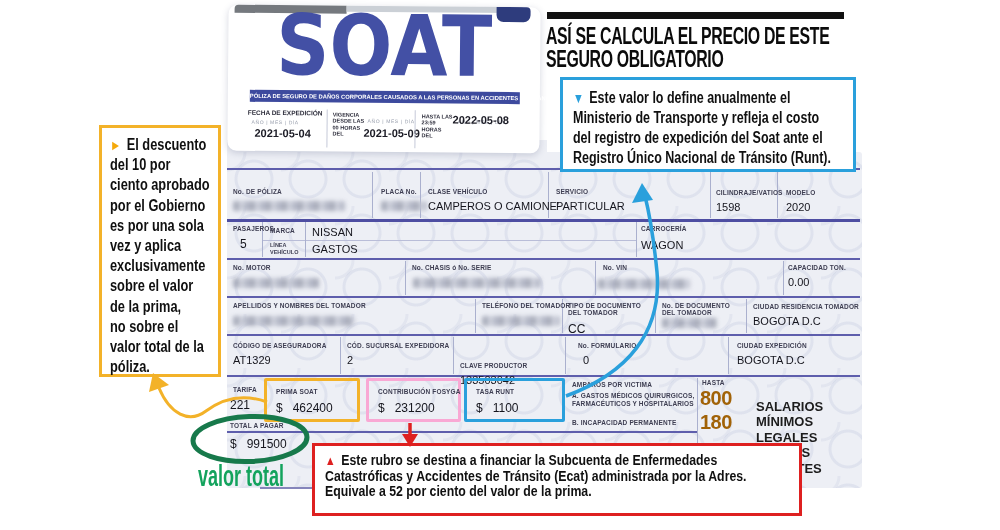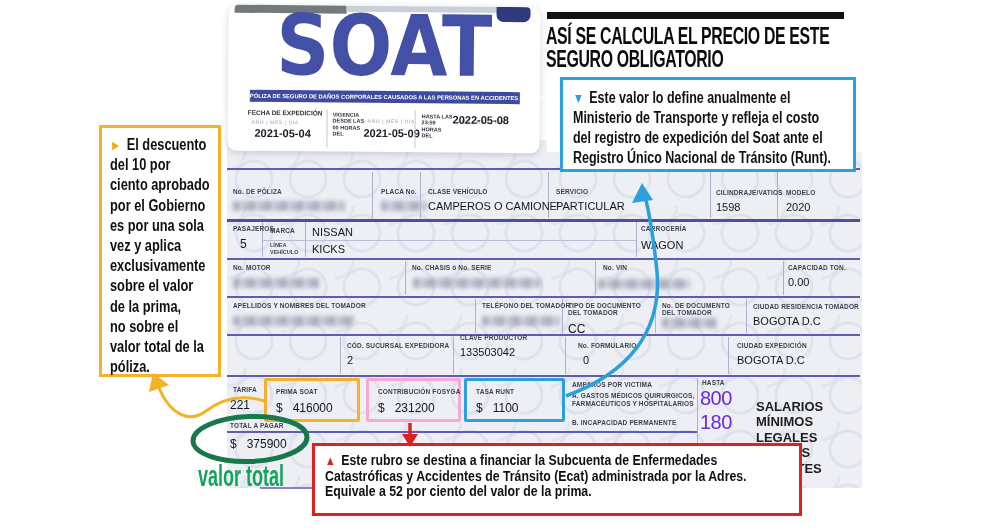--- a/index.html
+++ b/index.html
@@ -50,21 +50,21 @@
   .notebox{position:absolute;background:#fff;z-index:30;box-sizing:border-box}
   .squeeze{transform-origin:0 0;white-space:nowrap}
   .nline{white-space:nowrap;font-weight:bold;color:#101010}
   .icon-tri{display:inline-block;margin-right:7px}
   .headline{position:absolute;left:546px;z-index:30;font-weight:bold;color:#0b0b0b;font-size:24px;
             transform:scaleX(.66);transform-origin:0 0;white-space:nowrap;letter-spacing:-.5px}
   .blackbar{position:absolute;left:547px;top:12px;width:297px;height:7px;background:#111;z-index:30}
   .valortotal{position:absolute;left:198px;top:460px;z-index:30;font-size:29px;font-weight:bold;color:#13A35D;
               transform:scaleX(.62);transform-origin:0 0;white-space:nowrap}
   .overlay{position:absolute;left:0;top:0;z-index:40;pointer-events:none}
-  .bignum{font-size:20px;font-weight:normal;color:#6d28d9;letter-spacing:-.5px;line-height:20px}
+  .bignum{font-size:20px;font-weight:bold;color:#a16207;letter-spacing:-.5px;line-height:20px}
   .unitword{font-size:13px;font-weight:bold;color:#1c1c1c;line-height:15.4px;white-space:nowrap}
 </style>
 </head>
 <body>
 
 <div class="stage">
 
   <div class="paper-top"></div>
   <div class="paper"></div>
 
@@ -128,21 +128,21 @@
 
     <div class="abs" style="left:233px;top:225px">
       <span class="lbl">PASAJEROS</span>
       <span class="val v12" style="margin-left:7px">5</span>
     </div>
     <div class="abs" style="left:270px;top:227px">
       <span class="lbl">MARCA</span>
     </div>
     <div class="abs val sidev" style="left:312px;top:226px">NISSAN</div>
     <div class="abs lbl2" style="left:270px;top:242px;width:34px">LÍNEA VEHÍCULO</div>
-    <div class="abs val sidev" style="left:312px;top:243px">KICKS</div>
+    <div class="abs val sidev" style="left:312px;top:243px">GASTOS</div>
     <div class="abs" style="left:641px;top:225px">
       <span class="lbl">CARROCERÍA</span>
       <span class="val" style="margin-top:7px">WAGON</span>
     </div>
 
     <div class="abs" style="left:233px;top:264px">
       <span class="lbl">No. MOTOR</span>
     </div>
     <div class="blurbar" style="left:233px;top:278px;width:86px"></div>
     <div class="abs" style="left:412px;top:264px">
@@ -172,44 +172,48 @@
     </div>
     <div class="abs" style="left:662px;top:302px">
       <span class="lbl lblw" style="width:72px">No. DE DOCUMENTO DEL TOMADOR</span>
     </div>
     <div class="blurbar" style="left:662px;top:318px;width:55px"></div>
     <div class="abs" style="left:753px;top:303px">
       <span class="lbl">CIUDAD RESIDENCIA TOMADOR</span>
       <span class="val">BOGOTA D.C</span>
     </div>
 
+    <div class="abs" style="left:233px;top:342px">
+      <span class="lbl">CÓDIGO DE ASEGURADORA</span>
+      <span class="val">AT1329</span>
+    </div>
     <div class="abs" style="left:347px;top:342px">
       <span class="lbl">CÓD. SUCURSAL EXPEDIDORA</span>
       <span class="val">2</span>
     </div>
-    <div class="abs" style="left:460px;top:334px">
+    <div class="abs" style="left:460px;top:362px">
       <span class="lbl">CLAVE PRODUCTOR</span>
       <span class="val">133503042</span>
     </div>
     <div class="abs" style="left:578px;top:342px">
       <span class="lbl">No. FORMULARIO</span>
       <span class="val" style="margin-left:5px">0</span>
     </div>
     <div class="abs" style="left:737px;top:342px">
       <span class="lbl">CIUDAD EXPEDICIÓN</span>
       <span class="val">BOGOTA D.C</span>
     </div>
 
     <div class="abs" style="left:233px;top:386px">
       <span class="lbl">TARIFA</span>
       <span class="val v12" style="margin-left:-3px">221</span>
     </div>
     <div class="obox b-yellow" style="left:264px">
       <span class="lbl">PRIMA SOAT</span>
-      <span class="val v12">$   416000</span>
+      <span class="val v12">$   462400</span>
     </div>
     <div class="obox b-red" style="left:366px;width:95px">
       <span class="lbl">CONTRIBUCIÓN FOSYGA</span>
       <span class="val v12">$   231200</span>
     </div>
     <div class="obox b-blue" style="left:464px;width:101px">
       <span class="lbl">TASA RUNT</span>
       <span class="val v12">$   1100</span>
     </div>
 
@@ -225,21 +229,21 @@
     <div class="abs" style="left:756px;top:399px">
       <div class="unitword">SALARIOS</div>
       <div class="unitword">MÍNIMOS</div>
       <div class="unitword">LEGALES</div>
       <div class="unitword">DIARIOS</div>
       <div class="unitword">VIGENTES</div>
     </div>
 
     <div class="abs" style="left:230px;top:422px">
       <span class="lbl">TOTAL A PAGAR</span>
-      <span class="val v12" style="margin-top:8px">$   375900</span>
+      <span class="val v12" style="margin-top:8px">$   991500</span>
     </div>
   </div>
 
   <div class="card">
     <div class="strip1"></div>
     <div class="strip2"></div>
     <div class="navytab"></div>
     <div class="logo">SOAT</div>
     <div class="tagbar">PÓLIZA DE SEGURO DE DAÑOS CORPORALES CAUSADOS A LAS PERSONAS EN ACCIDENTES DE TRÁNSITO</div>
 

